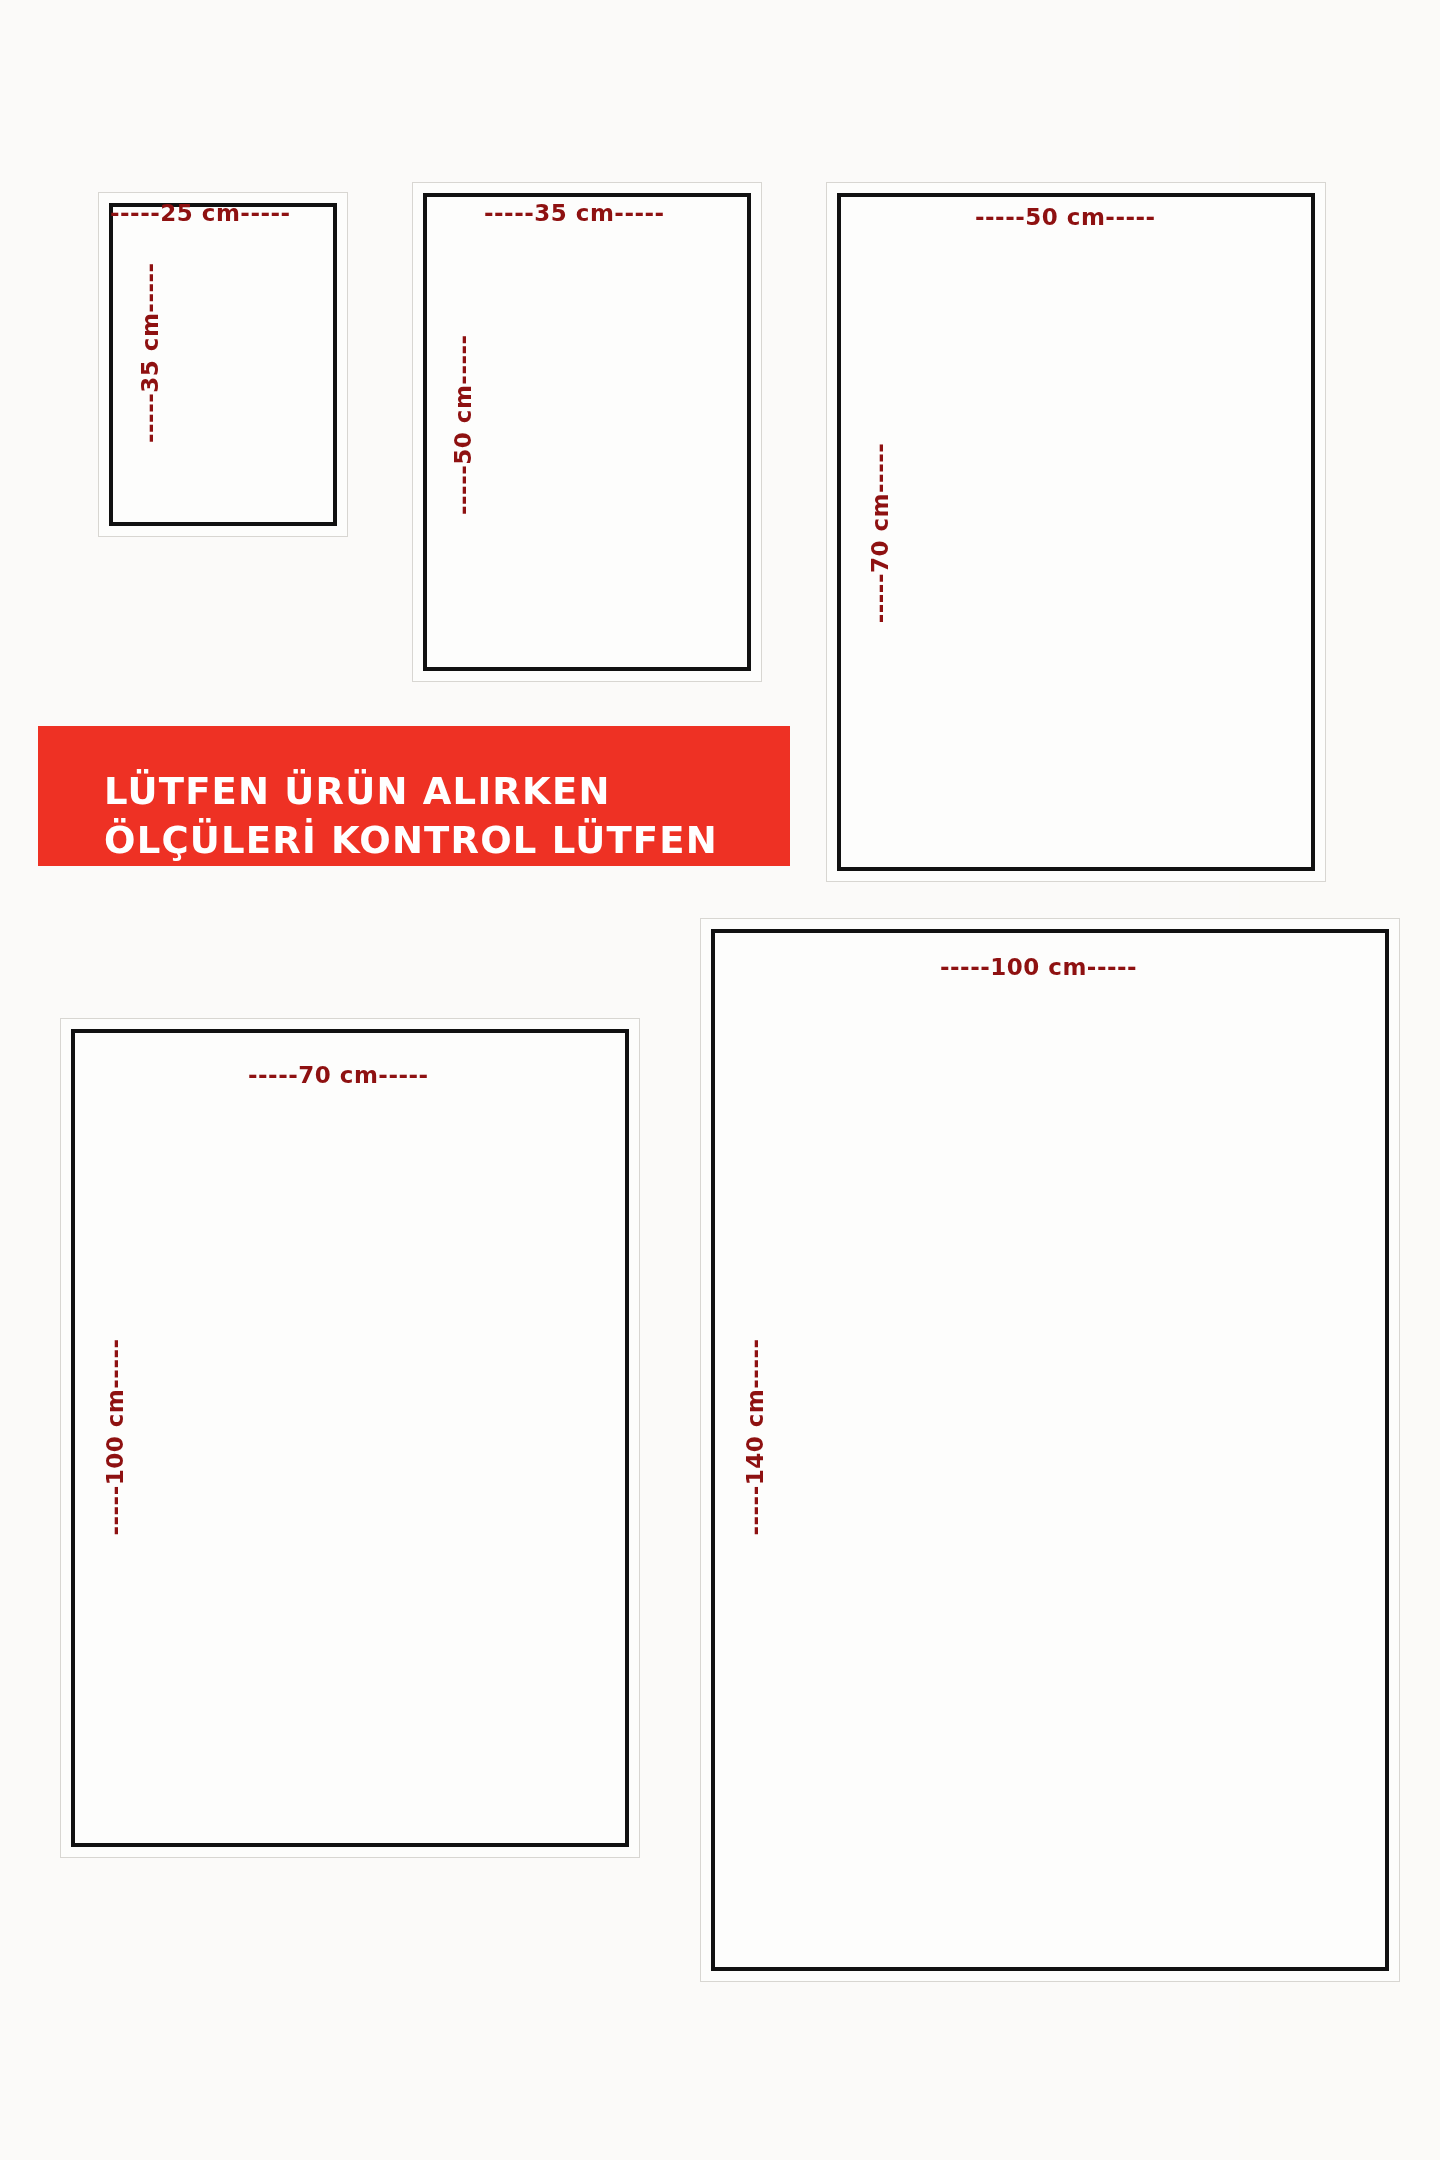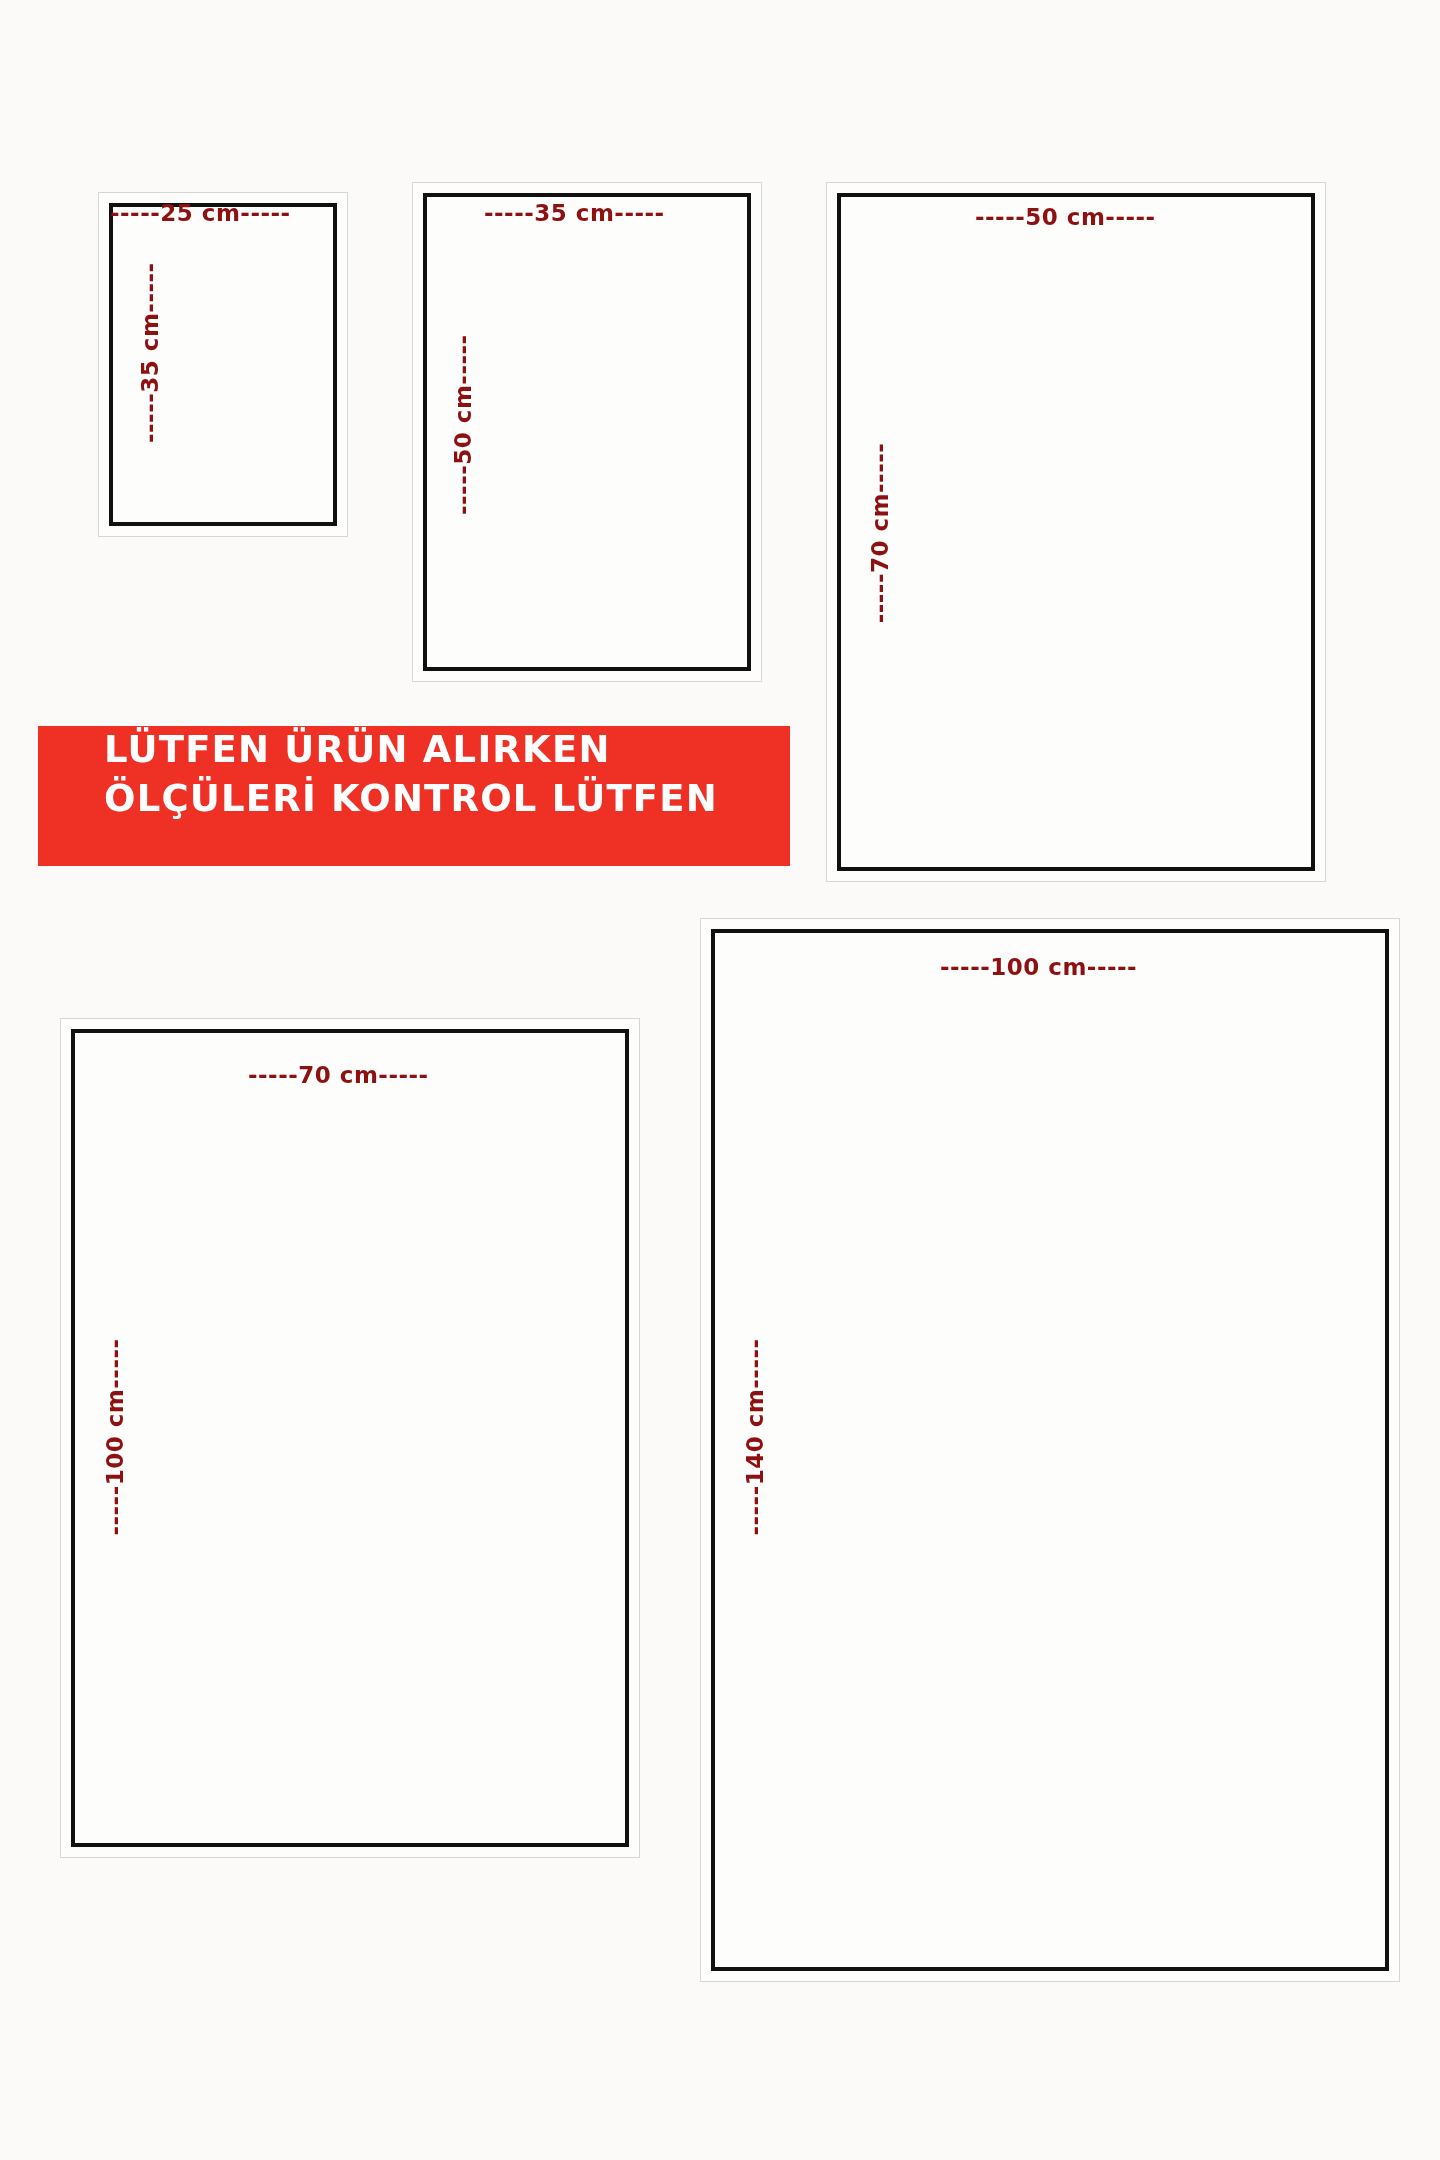--- a/index.html
+++ b/index.html
@@ -59,21 +59,21 @@
   
   #warning-banner {
     position: absolute;
     left: 38px;
     top: 726px;
     width: 752px;
     height: 140px;
     background: #ee3124;
     display: flex;
     flex-direction: column;
-    justify-content: flex-start;
+    justify-content: flex-end;
     padding-left: 66px;
     box-sizing: border-box;
   }
   #warning-banner .line {
     color: #ffffff;
     font-size: 37px;
     font-weight: bold;
     letter-spacing: 1.2px;
     line-height: 1.32;
     font-family: "DejaVu Sans", sans-serif;

